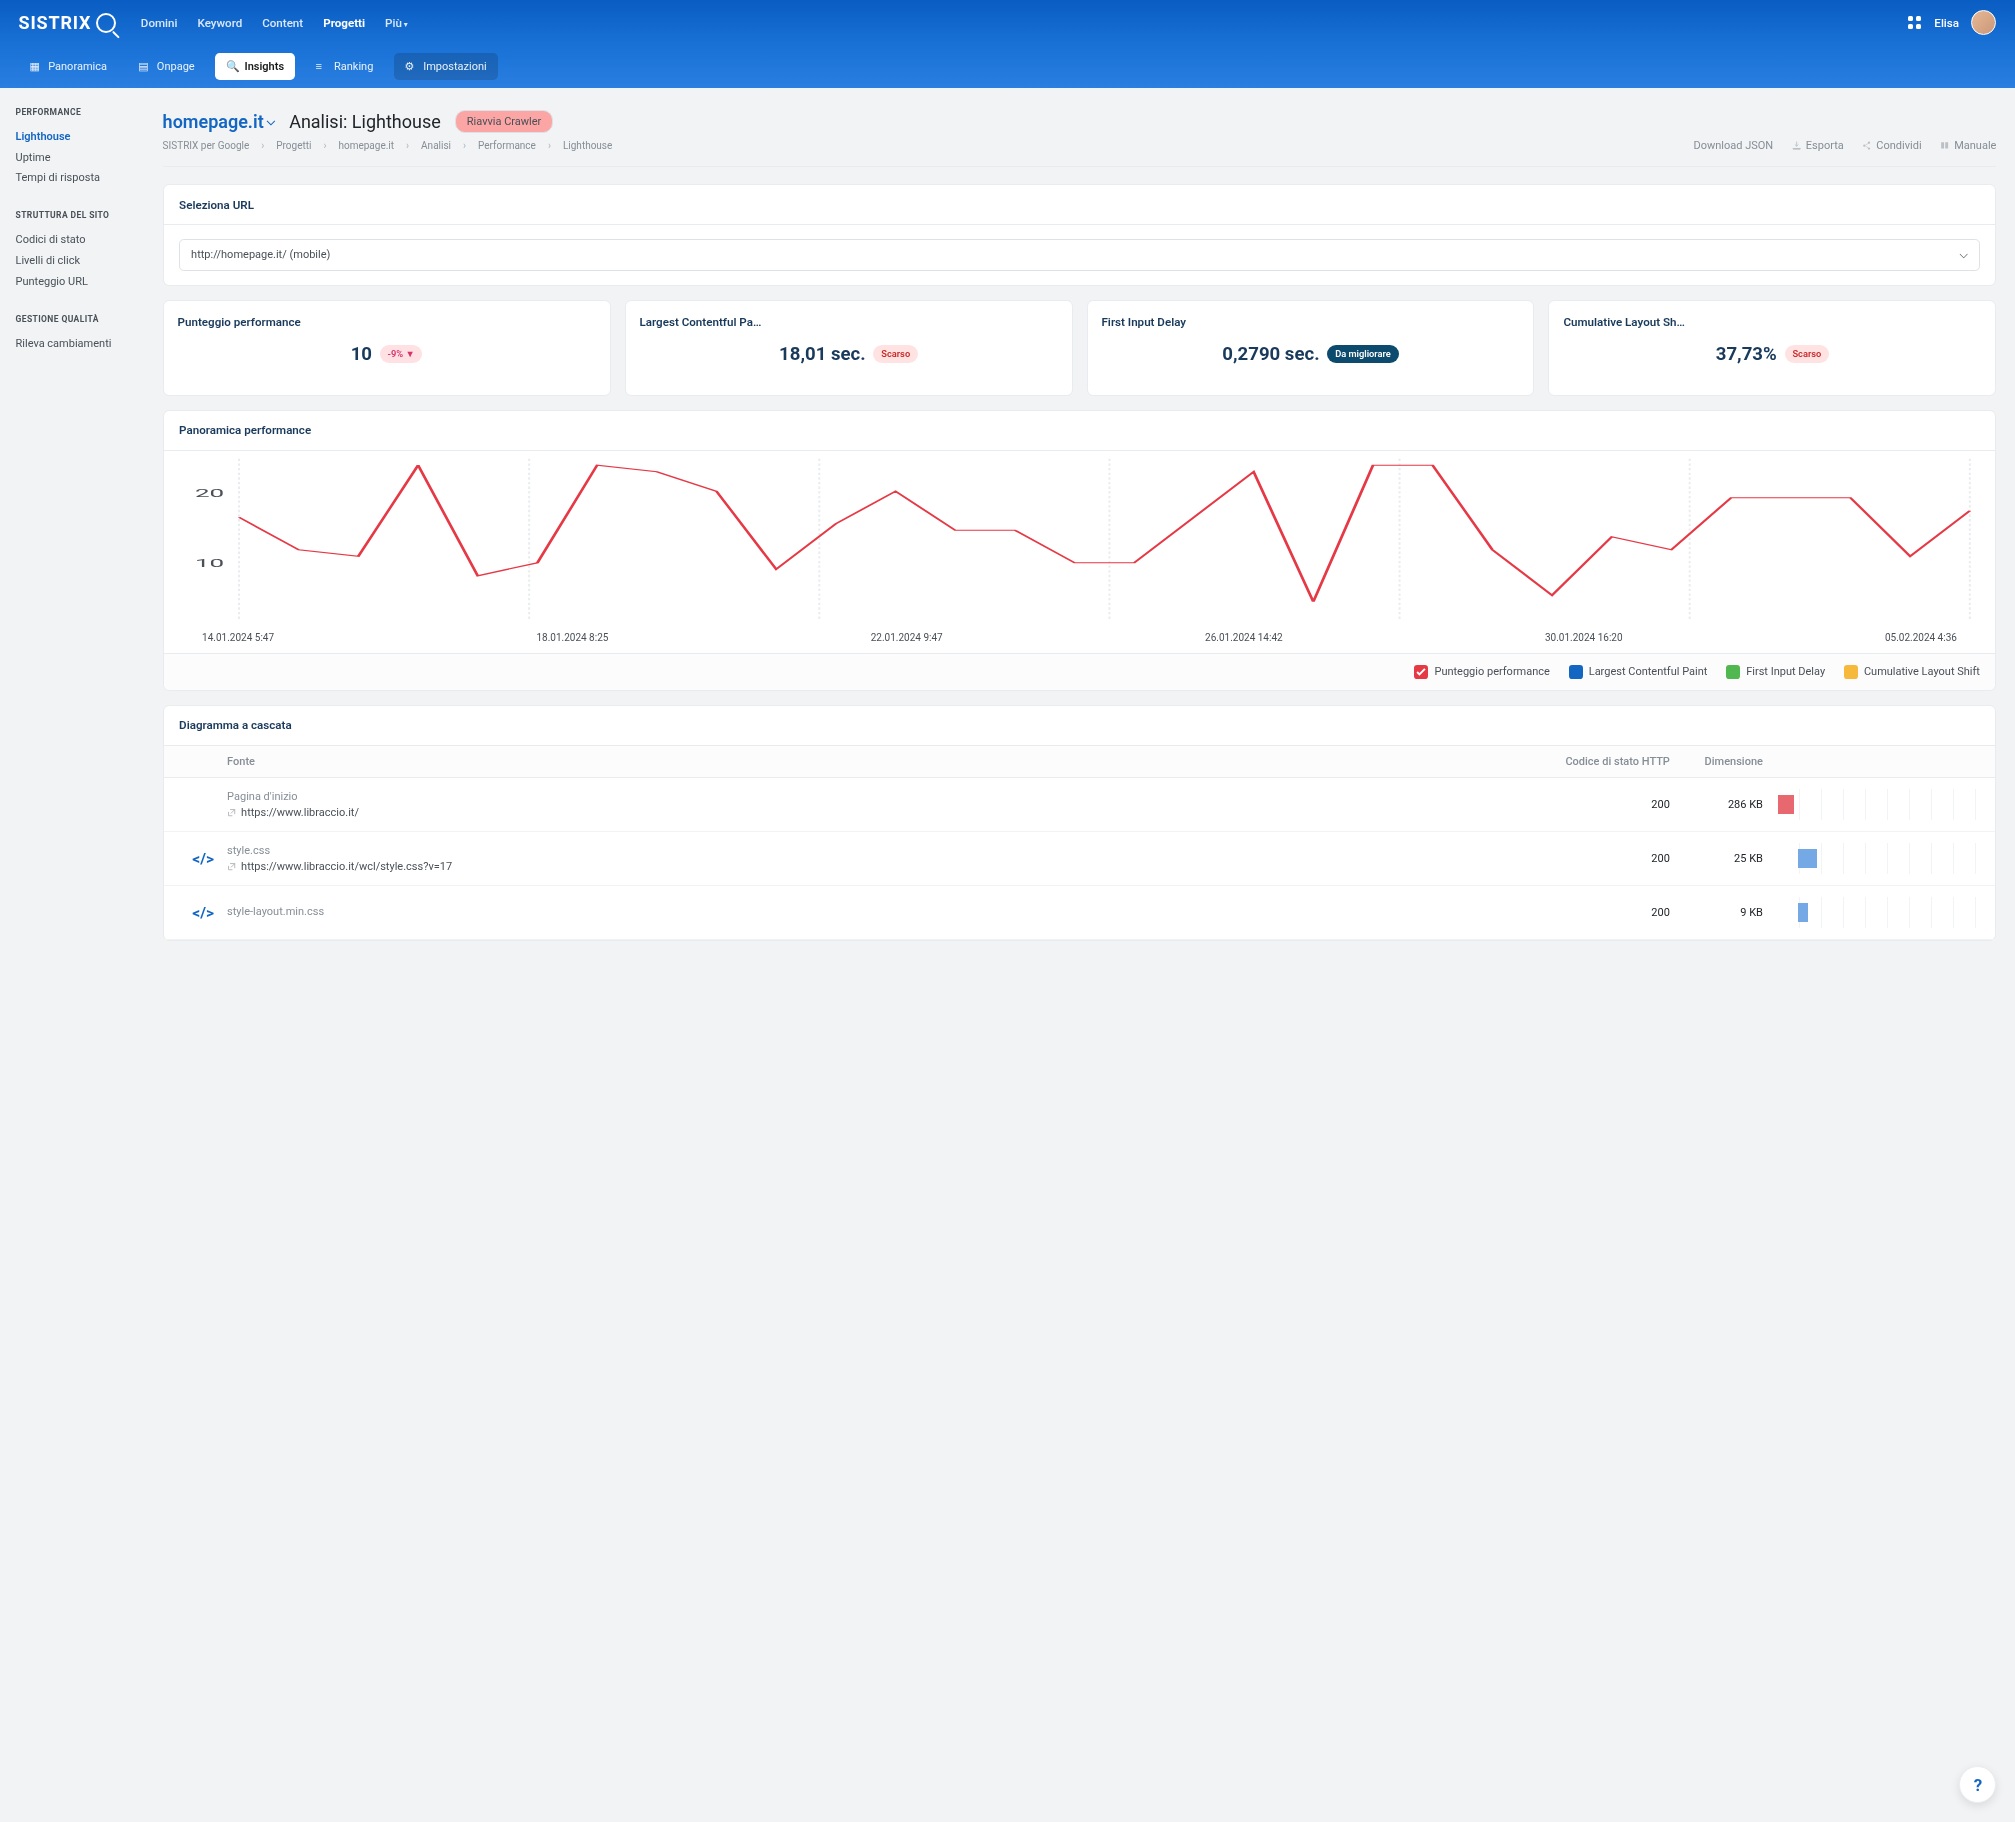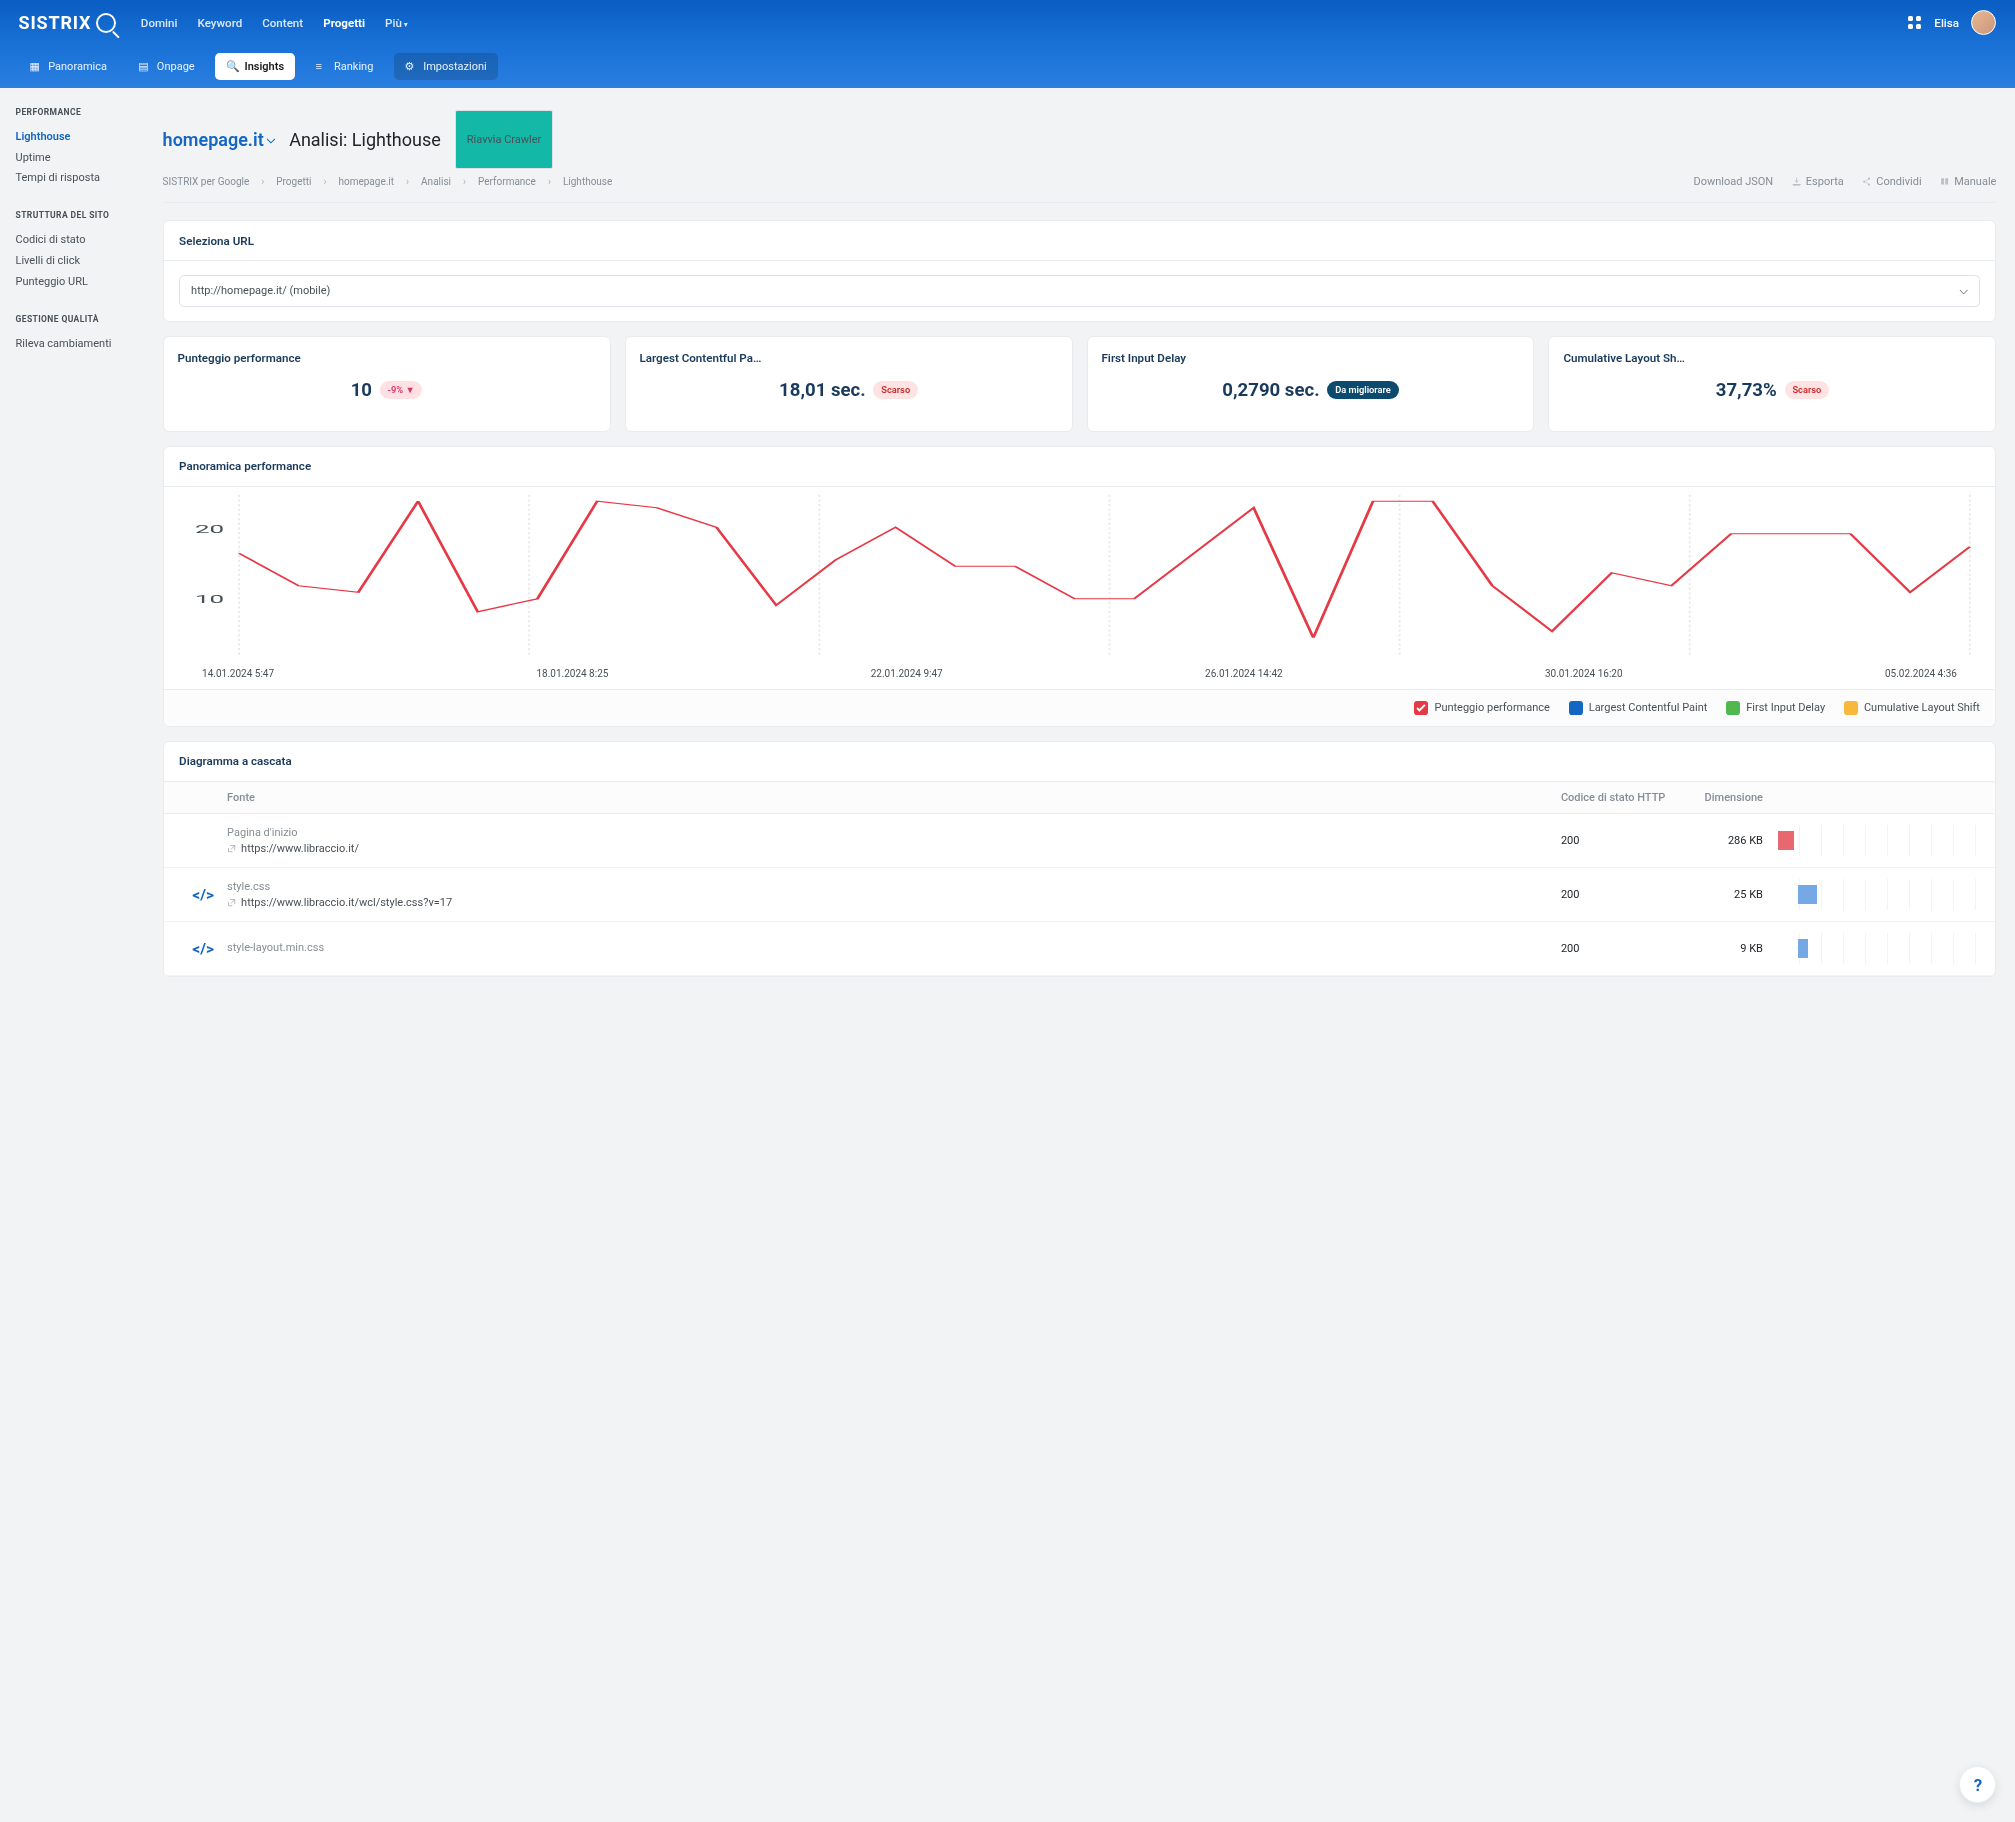--- a/index.html
+++ b/index.html
@@ -25,21 +25,21 @@
 .sidebar{width:144px;background:#f1f3f5;padding:18.6px 15.5px;min-height:calc(100vh - 88px)}
 .sidebar-section{margin-bottom:22px}
 .sidebar-heading{font-size:8.5px;font-weight:700;letter-spacing:0.4px;color:#495057;margin-bottom:9.3px;text-transform:uppercase}
 .sidebar-link{display:block;font-size:11px;color:#495057;padding:3.9px 0;cursor:pointer}
 .sidebar-link.active{color:#1466c3;font-weight:600}
 .main{flex:1;padding:22px 18.6px}
 .page-header{display:flex;align-items:center;gap:14px;margin-bottom:6.2px}
 .domain-selector{color:#1466c3;font-size:18px;font-weight:600;display:flex;align-items:center;gap:3.1px;cursor:pointer}
 .caret{font-size:11px}
 .page-title{font-size:18px;color:#212529}
-.action-btn{border:0.8px solid #dee2e6;background:#14b8a6;padding:22px 11px;border-radius:2px;font-size:11px;color:#495057;cursor:pointer}
+.action-btn{border:0.8px solid #dee2e6;background:#fca5a5;padding:4px 11px;border-radius:10px;font-size:11px;color:#495057;cursor:pointer}
 .meta-row{display:flex;align-items:center;margin-bottom:17px;padding-bottom:14px;border-bottom:0.8px solid #e9ecef}
 .breadcrumb{display:flex;gap:12px;font-size:10px;color:#868e96;flex:1}
 .breadcrumb-sep{color:#adb5bd}
 .page-actions{display:flex;gap:18.6px;font-size:11px;color:#868e96}
 .page-action{display:flex;align-items:center;gap:4.7px;cursor:pointer}
 .card{background:#fff;border:0.8px solid #e9ecef;border-radius:6.2px;margin-bottom:14px}
 .card-header{padding:12.4px 15.5px;border-bottom:0.8px solid #e9ecef;font-size:11.6px;font-weight:600;color:#1a3a5c}
 .card-body{padding:14px 15.5px}
 .url-select{width:100%;border:0.8px solid #dee2e6;border-radius:4.7px;padding:8.5px 11px;font-size:11px;color:#495057;display:flex;justify-content:space-between;align-items:center;cursor:pointer}
 .kpi-row{display:grid;grid-template-columns:repeat(4,1fr);gap:14px;margin-bottom:14px}
@@ -55,21 +55,21 @@
 .chart-svg{width:100%;height:178px}
 .x-labels{display:flex;justify-content:space-between;font-size:10px;color:#495057;padding:0 23px}
 .legend{display:flex;justify-content:flex-end;gap:18.6px;padding:11px 15.5px;border-top:0.8px solid #e9ecef;font-size:11px;color:#495057;background:#fcfcfd;border-radius:0 0 6.2px 6.2px}
 .legend-item{display:flex;align-items:center;gap:6.2px}
 .swatch{width:14px;height:14px;border-radius:3.1px}
 .table{width:100%;font-size:11px}
 .table-head{display:flex;padding:9.3px 15.5px;color:#868e96;font-weight:500;border-bottom:0.8px solid #e9ecef;background:#fcfcfd}
 .table-row{display:flex;padding:11px 15.5px;border-bottom:0.8px solid #f1f3f5;align-items:center}
 .col-icon{width:48px;display:flex;justify-content:center}
 .col-source{flex:1}
-.col-http{width:109px;}
+.col-http{width:109px;text-align:right}
 .col-size{width:93px;text-align:right}
 .col-bars{width:217px;padding-left:15.5px;position:relative}
 .source-name{color:#868e96;margin-bottom:3.1px}
 .source-url{color:#495057;display:flex;align-items:center;gap:4.7px}
 .ext-icon{width:9.3px;height:9.3px;opacity:0.5}
 .code-icon{color:#1466c3;font-size:15.5px;font-weight:700}
 .bar-timeline{display:flex;height:31px;position:relative;background-image:repeating-linear-gradient(to right,transparent,transparent 21px,#f1f3f5 21px,#f1f3f5 22px)}
 .bar-seg{position:absolute;top:6.2px;height:18.6px}
 .help-btn{position:fixed;bottom:18.6px;right:18.6px;width:37px;height:37px;border-radius:50%;background:#fff;border:0.8px solid #e9ecef;display:flex;align-items:center;justify-content:center;font-size:17px;font-weight:700;color:#1466c3;box-shadow:0 3.1px 9.3px rgba(0,0,0,0.1);cursor:pointer}
 </style>

